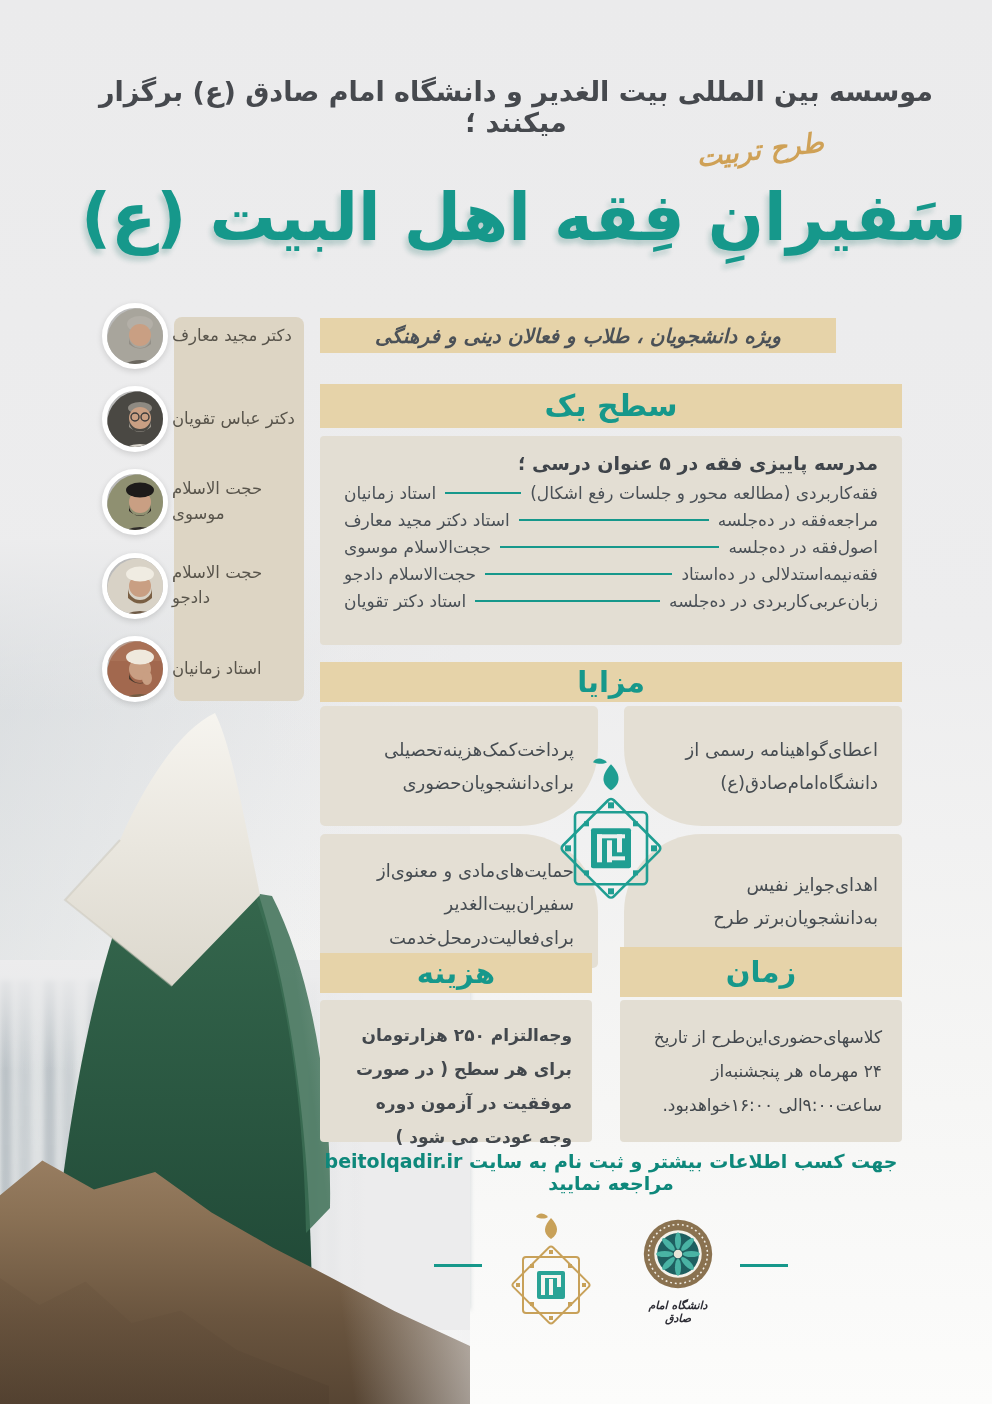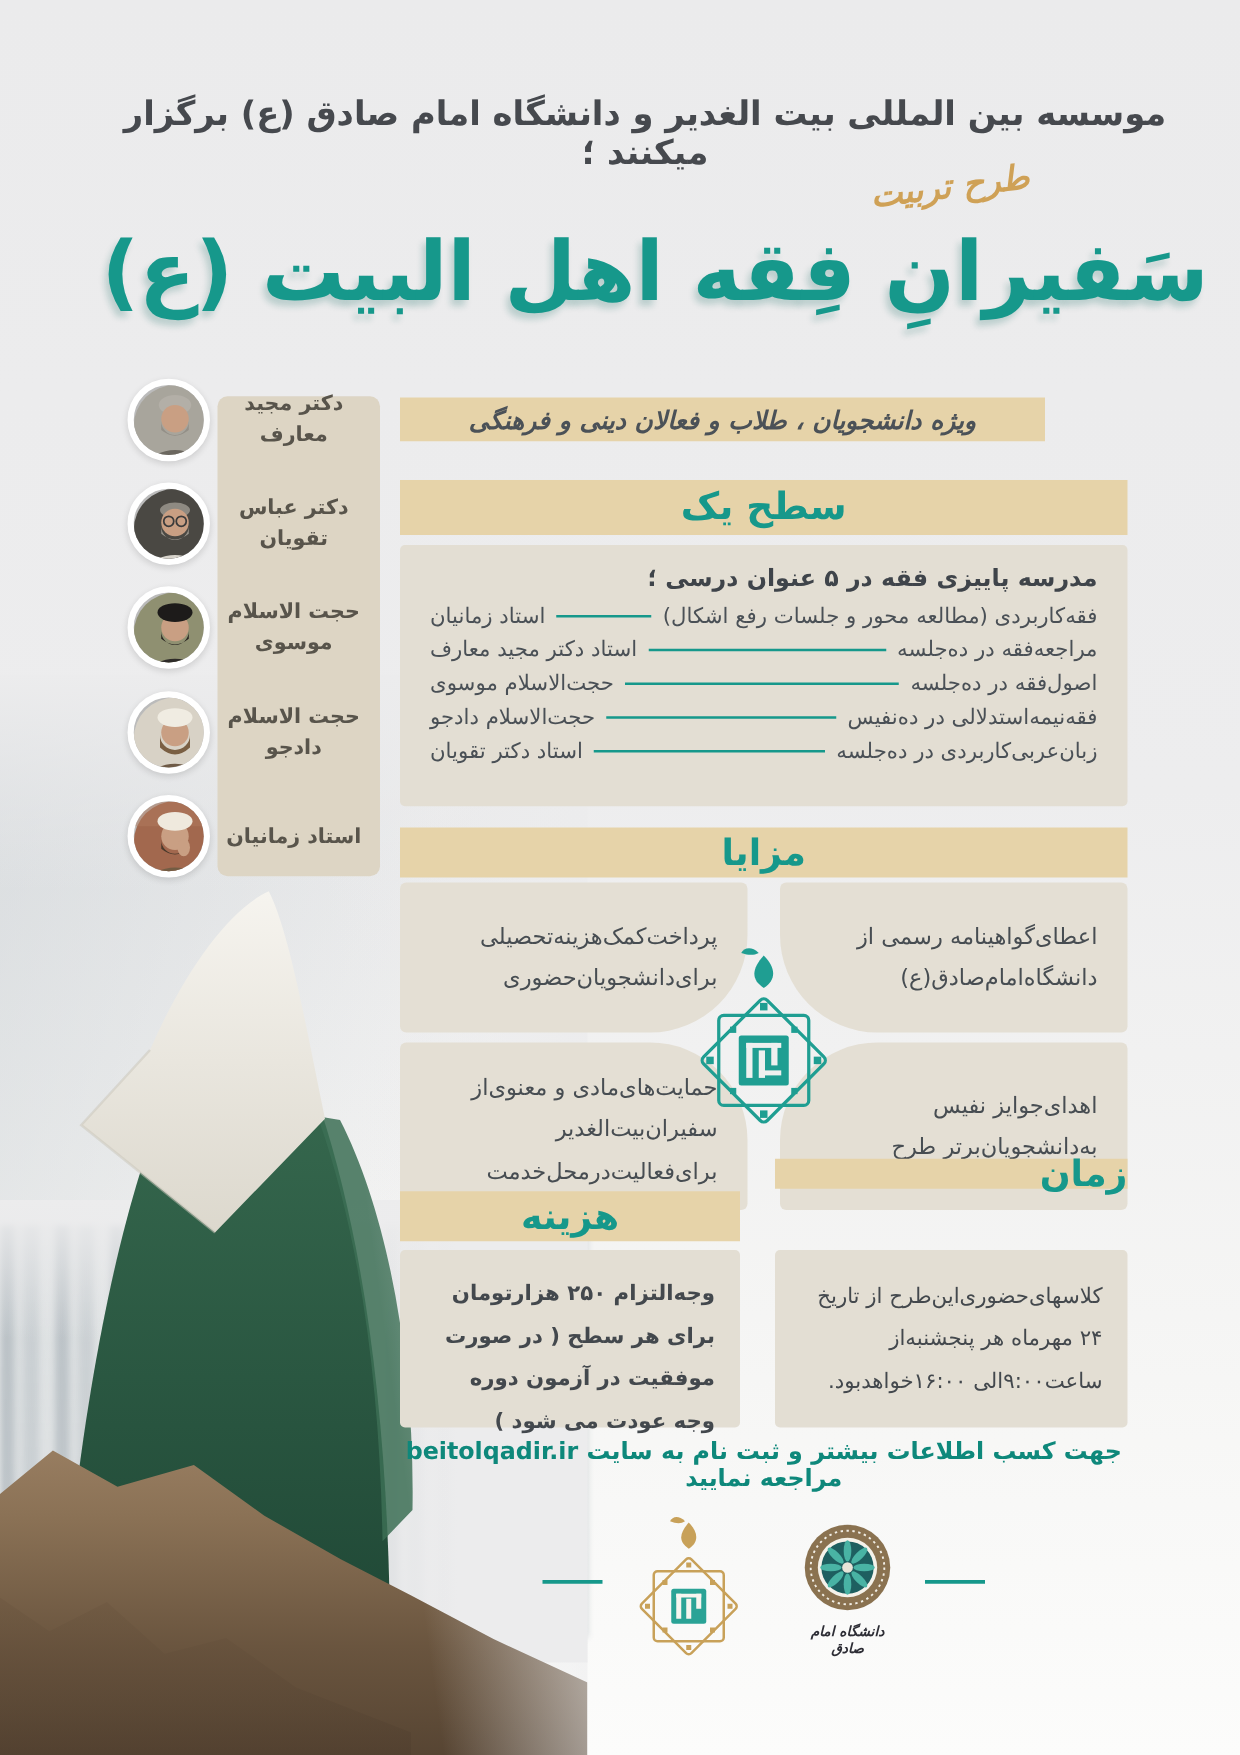--- a/index.html
+++ b/index.html
@@ -41,22 +41,22 @@
     color:var(--teal);font-size:66px;font-weight:bold;line-height:1.45;
     text-shadow:-3px 5px 5px rgba(17,104,94,.22);}
 
   
   .instr-panel{position:absolute;left:174px;top:317px;width:130px;height:384px;background:var(--panel);
     border-radius:8px;z-index:1;}
   .instr-row{position:absolute;left:102px;width:202px;height:76px;z-index:2;display:flex;align-items:center;}
   .avatar{width:66px;height:66px;border-radius:50%;border:5px solid #fff;box-shadow:0 2px 6px rgba(0,0,0,.14);
     overflow:hidden;flex:0 0 auto;background:#bbb;}
   .avatar svg{display:block;}
-  .instr-name{flex:1;direction:rtl;text-align:center;padding-right:6px;padding-left:4px;
-    font-size:16.5px;font-weight:bold;color:#58544b;line-height:1.5;}
+  .instr-name{flex:1;direction:rtl;text-align:left;padding-right:6px;padding-left:4px;
+    font-size:16.5px;font-weight:normal;color:#58544b;line-height:1.5;}
 
   
   .band{position:absolute;background:var(--tan);display:flex;align-items:center;justify-content:center;z-index:2;}
   .band-label{color:var(--teal);font-weight:bold;direction:rtl;line-height:1;}
   .band-audience{left:320px;top:318px;width:516px;height:35px;}
   .audience-text{color:#4b5157;font-size:20px;font-weight:bold;font-style:italic;direction:rtl;white-space:nowrap;}
   .band-level{left:320px;top:384px;width:582px;height:44px;}
   .band-level .band-label{font-size:30px;}
   .course-box{position:absolute;left:320px;top:436px;width:582px;height:209px;background:var(--box);
     border-radius:4px;z-index:2;direction:rtl;padding:16px 24px 10px;}
@@ -69,21 +69,21 @@
   .benefits{position:absolute;left:320px;top:706px;width:582px;height:262px;z-index:2;display:grid;
     grid-template-columns:1fr 1fr;grid-template-rows:120px 134px;gap:8px 26px;direction:rtl;}
   .benefit{background:#e4dfd4;border-radius:5px;padding:14px 24px;display:flex;align-items:center;}
   .benefit p{margin:0;text-align:right;font-size:18px;line-height:1.85;color:#474d52;direction:rtl;}
   .benefit.b1{border-bottom-left-radius:78px;}
   .benefit.b2{border-bottom-right-radius:78px;}
   .benefit.b3{border-top-left-radius:78px;align-items:center;}
   .benefit.b4{border-top-right-radius:78px;align-items:flex-end;}
   .center-emblem{position:absolute;left:50%;top:50%;transform:translate(-50%,-53%);z-index:3;}
 
-  .band-time{left:620px;top:927px;width:282px;height:24px;justify-content:flex-end;}
+  .band-time{left:620px;top:947px;width:282px;height:50px;}
   .band-cost{left:320px;top:953px;width:272px;height:40px;}
   .time-box{position:absolute;left:620px;top:1000px;width:282px;height:142px;background:var(--box);
     border-radius:4px;z-index:2;padding:20px 20px;}
   .cost-box{position:absolute;left:320px;top:1000px;width:272px;height:142px;background:var(--box);
     border-radius:4px;z-index:2;padding:18px 20px;}
   .time-box p,.cost-box p{direction:rtl;text-align:right;font-size:17px;line-height:2.0;color:#43484d;}
   .cost-box p{font-weight:bold;}
 
   .cta{position:absolute;left:300px;top:1150px;width:622px;z-index:2;direction:rtl;text-align:center;
     color:var(--teal-dark);font-weight:bold;font-size:19px;}
@@ -219,21 +219,21 @@
       <span>مراجعه‌فقه در ده‌جلسه</span>
       <span class="course-line"></span>
       <span>استاد دکتر مجید معارف</span>
     </div>
     <div class="course-row">
       <span>اصول‌فقه در ده‌جلسه</span>
       <span class="course-line"></span>
       <span>حجت‌الاسلام موسوی</span>
     </div>
     <div class="course-row">
-      <span>فقه‌نیمه‌استدلالی در ده‌نفیس</span>
+      <span>فقه‌نیمه‌استدلالی در ده‌استاد</span>
       <span class="course-line"></span>
       <span>حجت‌الاسلام دادجو</span>
     </div>
     <div class="course-row">
       <span>زبان‌عربی‌کاربردی در ده‌جلسه</span>
       <span class="course-line"></span>
       <span>استاد دکتر تقویان</span>
     </div>
   </div>
 

